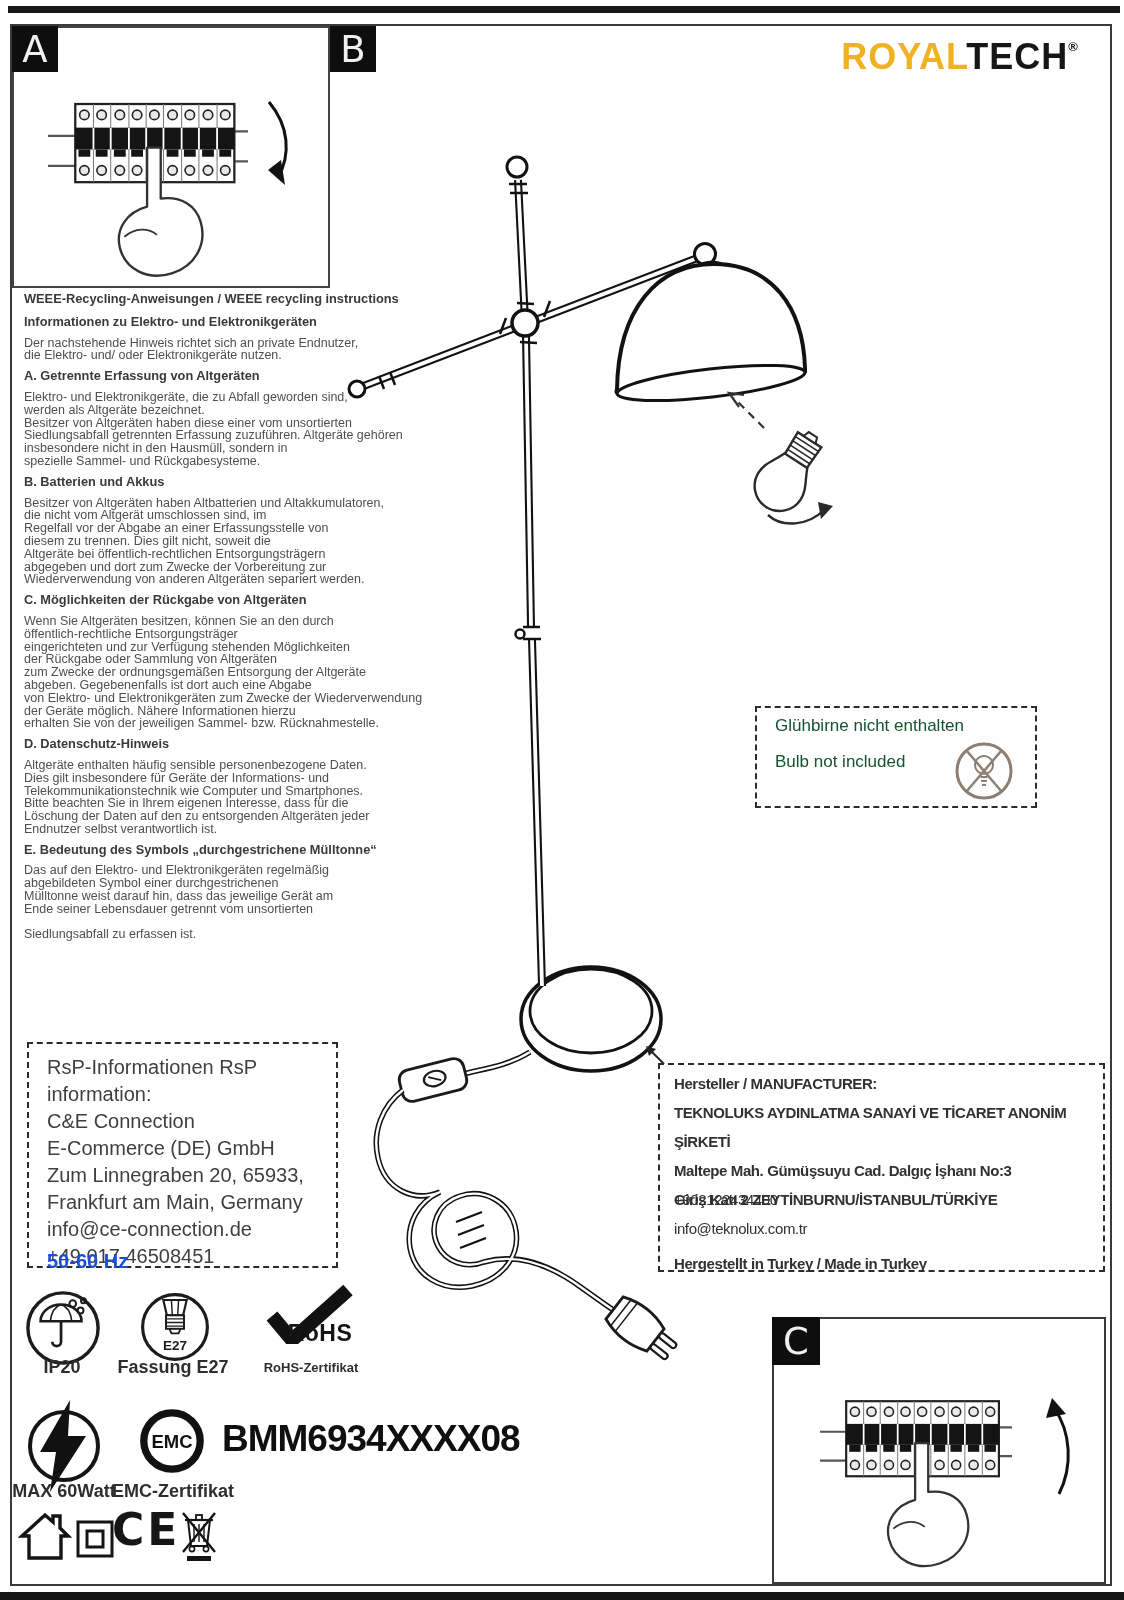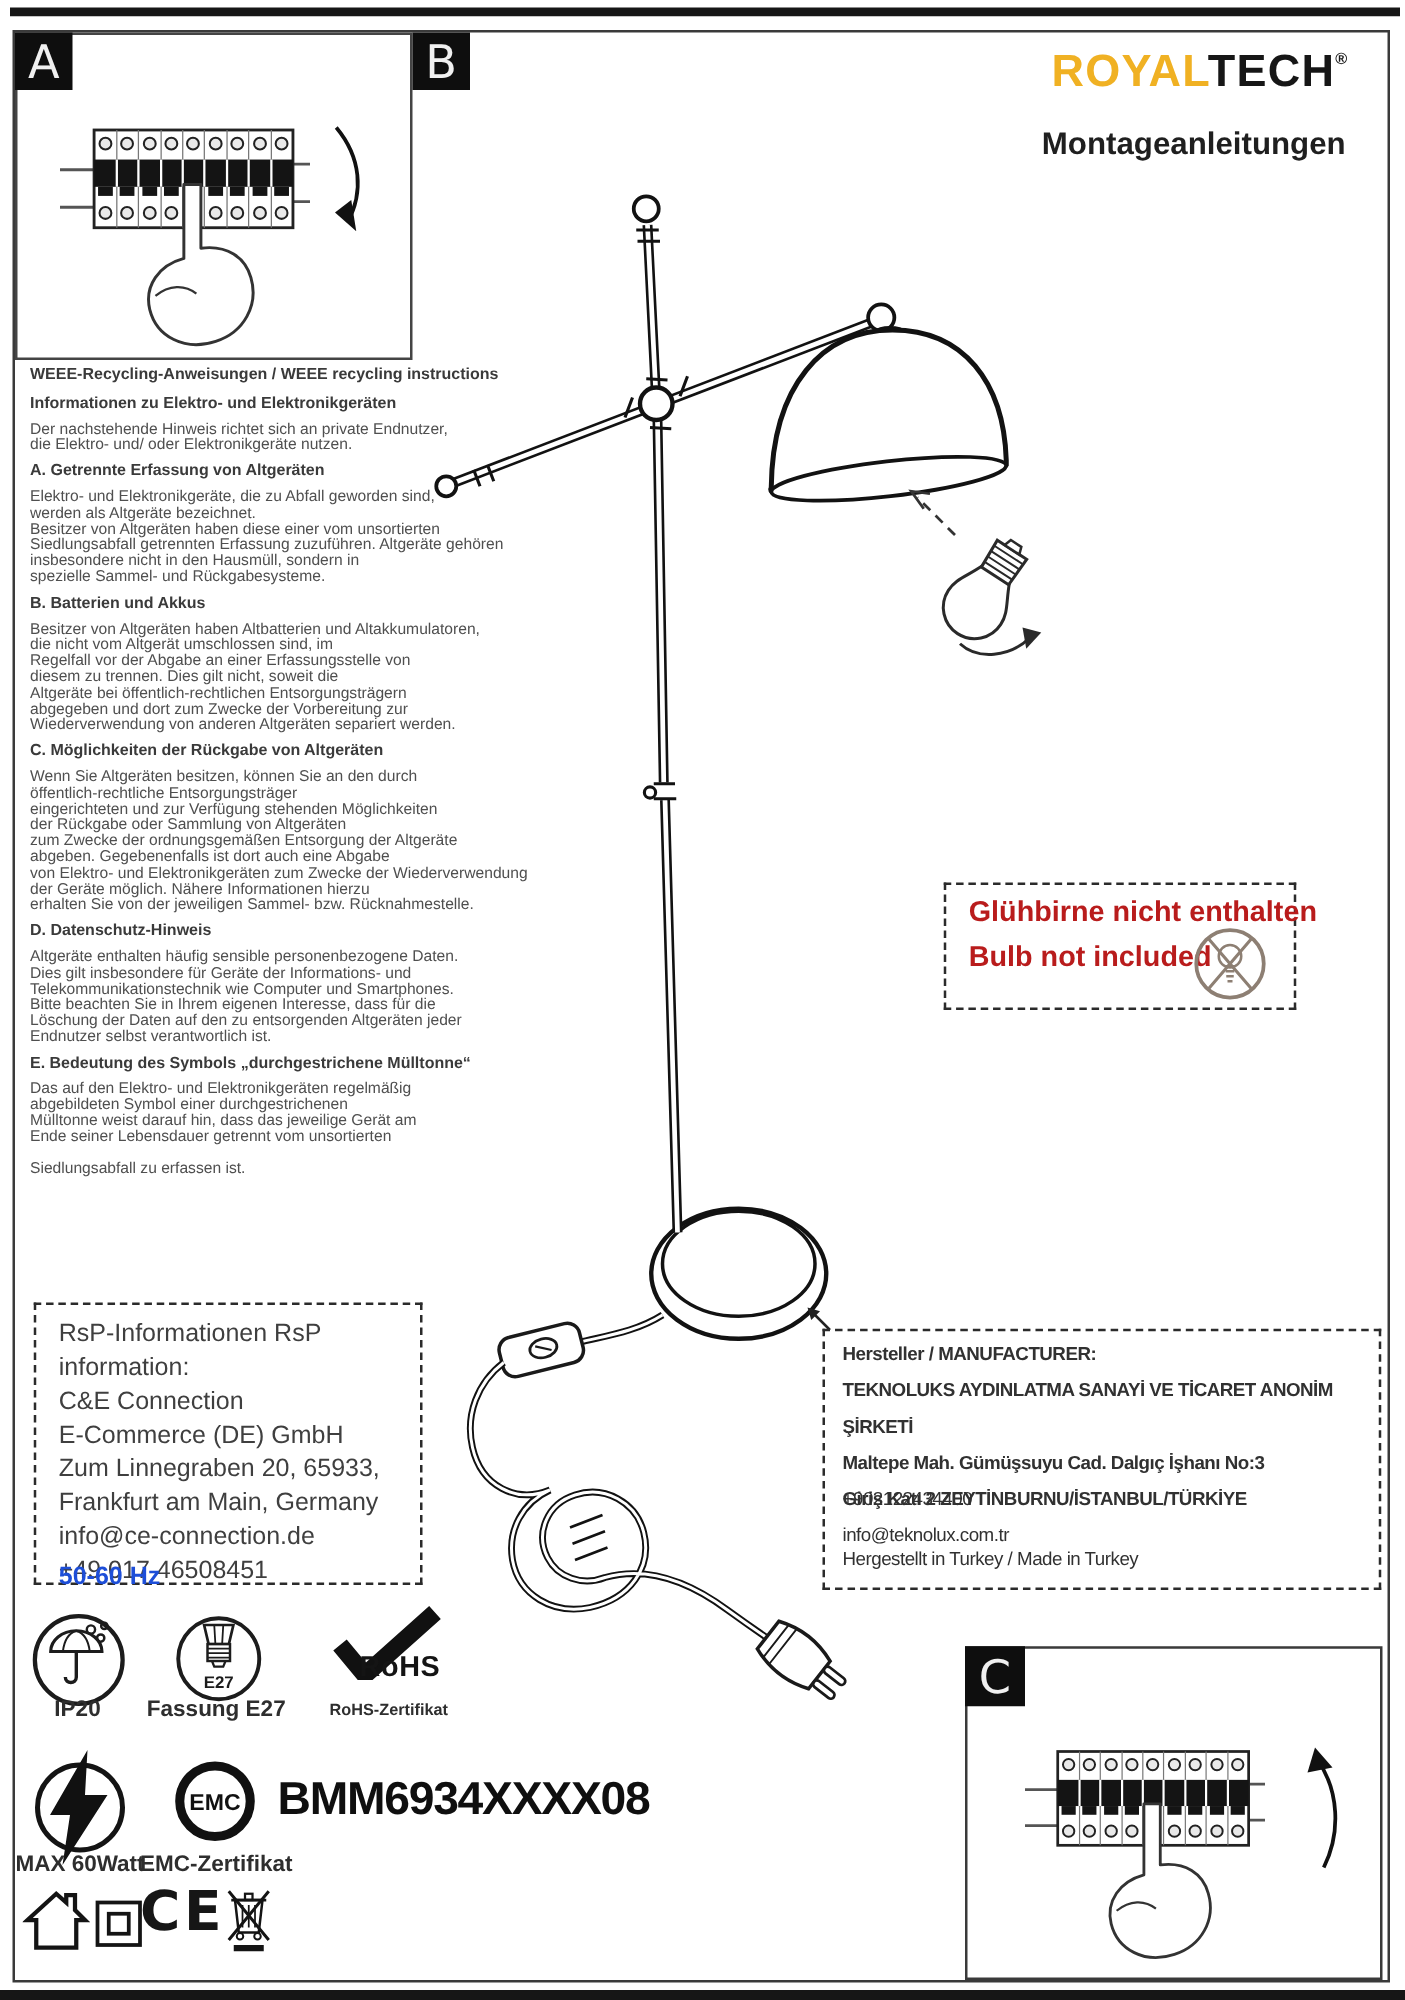--- a/index.html
+++ b/index.html
@@ -13,27 +13,27 @@
            font-family:"DejaVu Sans",sans-serif;font-size:37px;font-weight:400;}
   .brand{font-size:36px;font-weight:700;letter-spacing:1px;white-space:nowrap;text-align:center;}
   .brand .royal{color:#F0B123;}
   .brand .tech{color:#161616;}
   .brand .reg{font-size:13px;vertical-align:18px;color:#161616;font-weight:700;}
   .title{font-size:25px;font-weight:600;color:#1f1f1f;line-height:31px;text-align:center;}
   .weee{width:478px;font-size:12.5px;line-height:12.8px;color:#4f4f4f;}
   .weee .sec{margin:0 0 7px 0;}
   .weee h3{font-size:12.8px;font-weight:700;color:#3a3a3a;margin:0 0 8px 0;}
   .weee p{margin:0 0 8px 0;white-space:pre-line;}
-  .bulbnote-line{font-size:23px;font-weight:700;color:#b91c1c;white-space:nowrap;}
+  .bulbnote-line{font-size:17px;font-weight:400;color:#14532d;white-space:nowrap;}
   .rsp{font-size:20px;font-weight:400;line-height:27px;color:#3f3f3f;white-space:pre-line;}
   .rsp-freq{font-size:20px;font-weight:600;color:#1d4ed8;margin-top:10px;}
   .mfr{font-size:15px;line-height:29px;color:#313131;white-space:pre-line;letter-spacing:-0.4px;}
   .mfr-b{font-weight:700;}
   .mfr-r{font-weight:400;}
-  .mfr-made{font-weight:400;}
+  .mfr-made{font-weight:700;margin-top:16px;}
   .badge-label{font-size:18px;font-weight:700;color:#2e2e2e;white-space:nowrap;transform:translateX(-50%);}
   .rohs-word{font-size:23px;font-weight:800;color:#141414;letter-spacing:0.5px;}
   .model{font-size:37px;font-weight:800;letter-spacing:-1px;color:#0f0f0f;white-space:nowrap;}
   .ce{font-family:"DejaVu Sans",sans-serif;font-size:44px;font-weight:800;color:#161616;letter-spacing:3px;}
   svg{display:block;}
 </style>
 </head>
 <body>
 
 <div class="page">
@@ -101,21 +101,20 @@
   </svg>
 
   <div class="abs stepbox" style="left:330px;top:26px;width:46px;height:46px;">
     <span>B</span>
   </div>
 
   <div class="abs brand" style="left:810px;top:36px;width:300px;">
     <span class="royal">ROYAL</span><span class="tech">TECH</span><span class="reg">®</span>
   </div>
   <div class="abs title" style="left:790px;top:100px;width:330px;">
-    <div>Montageanleitungen</div>
   </div>
 
   <div class="abs weee" style="left:24px;top:293px;">
     <h3 style="margin-bottom:10px;">WEEE-Recycling-Anweisungen / WEEE recycling instructions</h3>
     <div class="sec">
       <h3>Informationen zu Elektro- und Elektronikgeräten</h3>
       <p>Der nachstehende Hinweis richtet sich an private Endnutzer,
 die Elektro- und/ oder Elektronikgeräte nutzen.</p>
     </div>
     <div class="sec">

